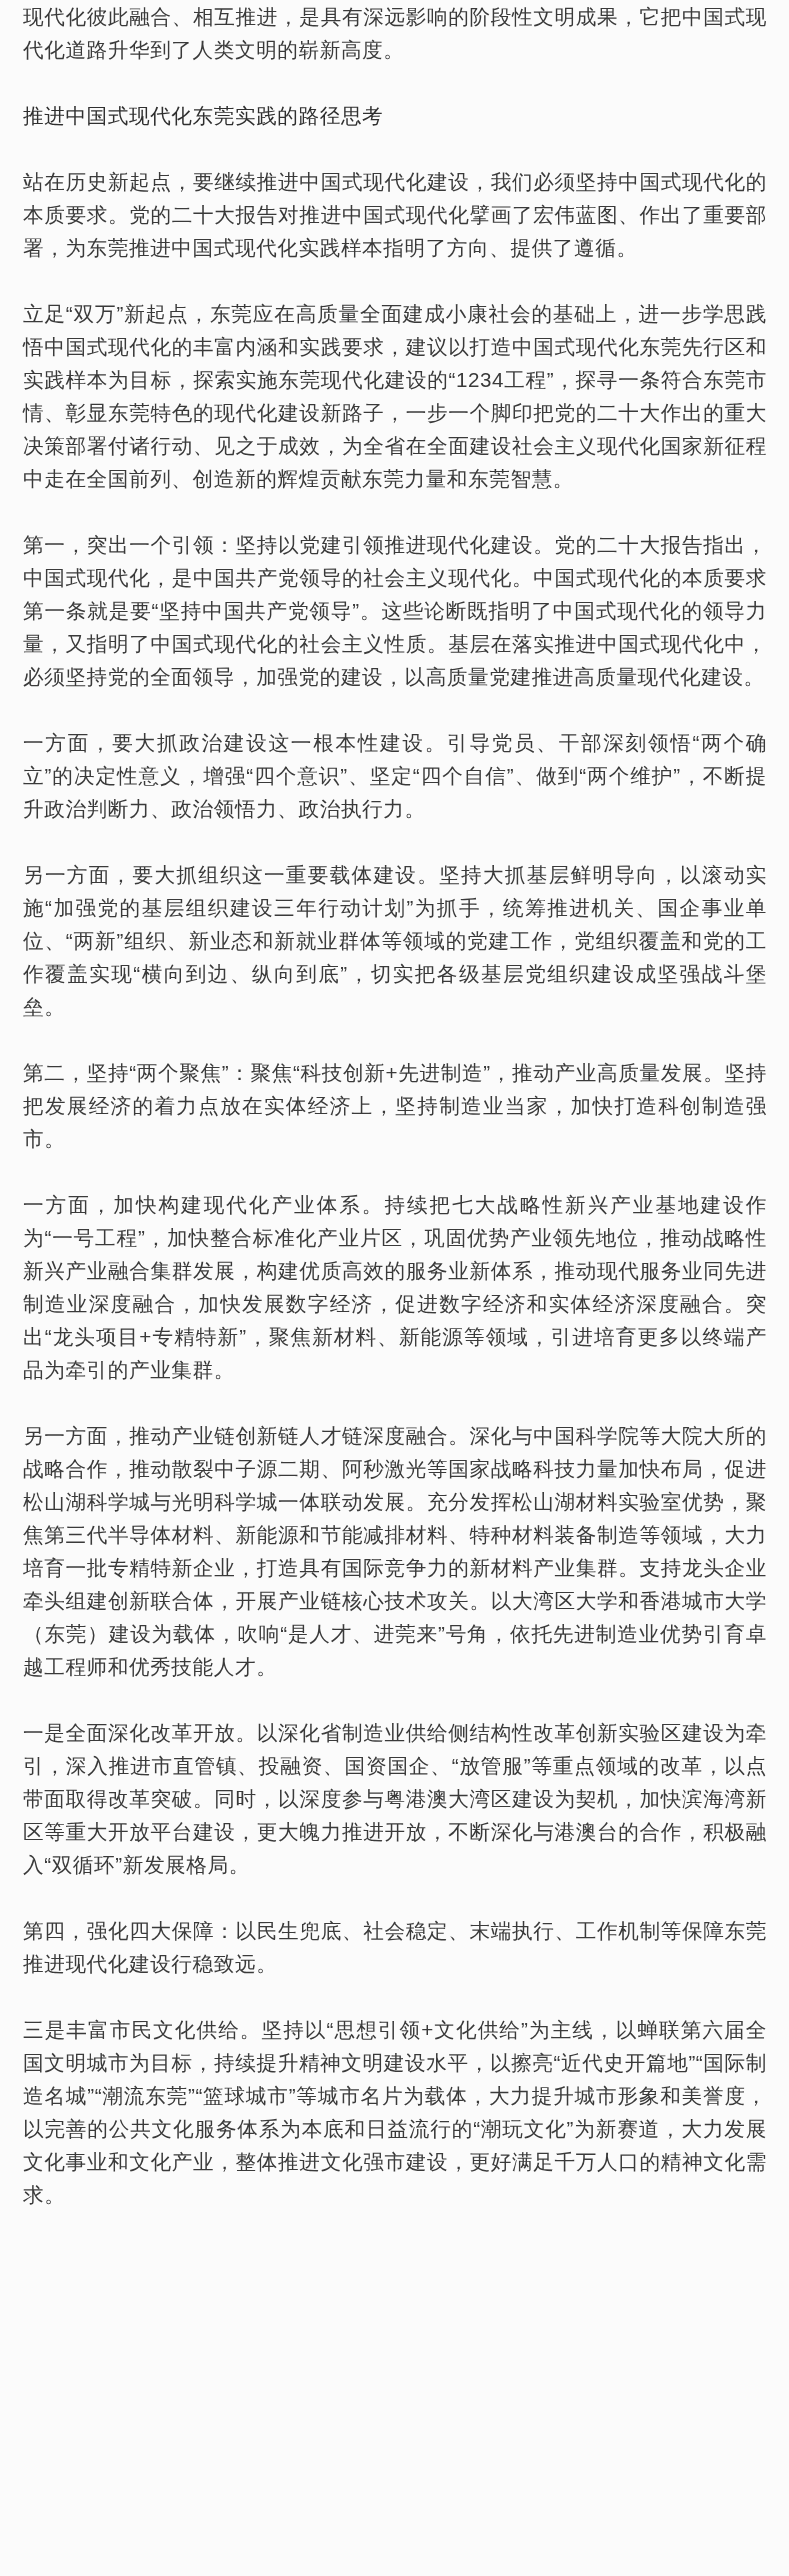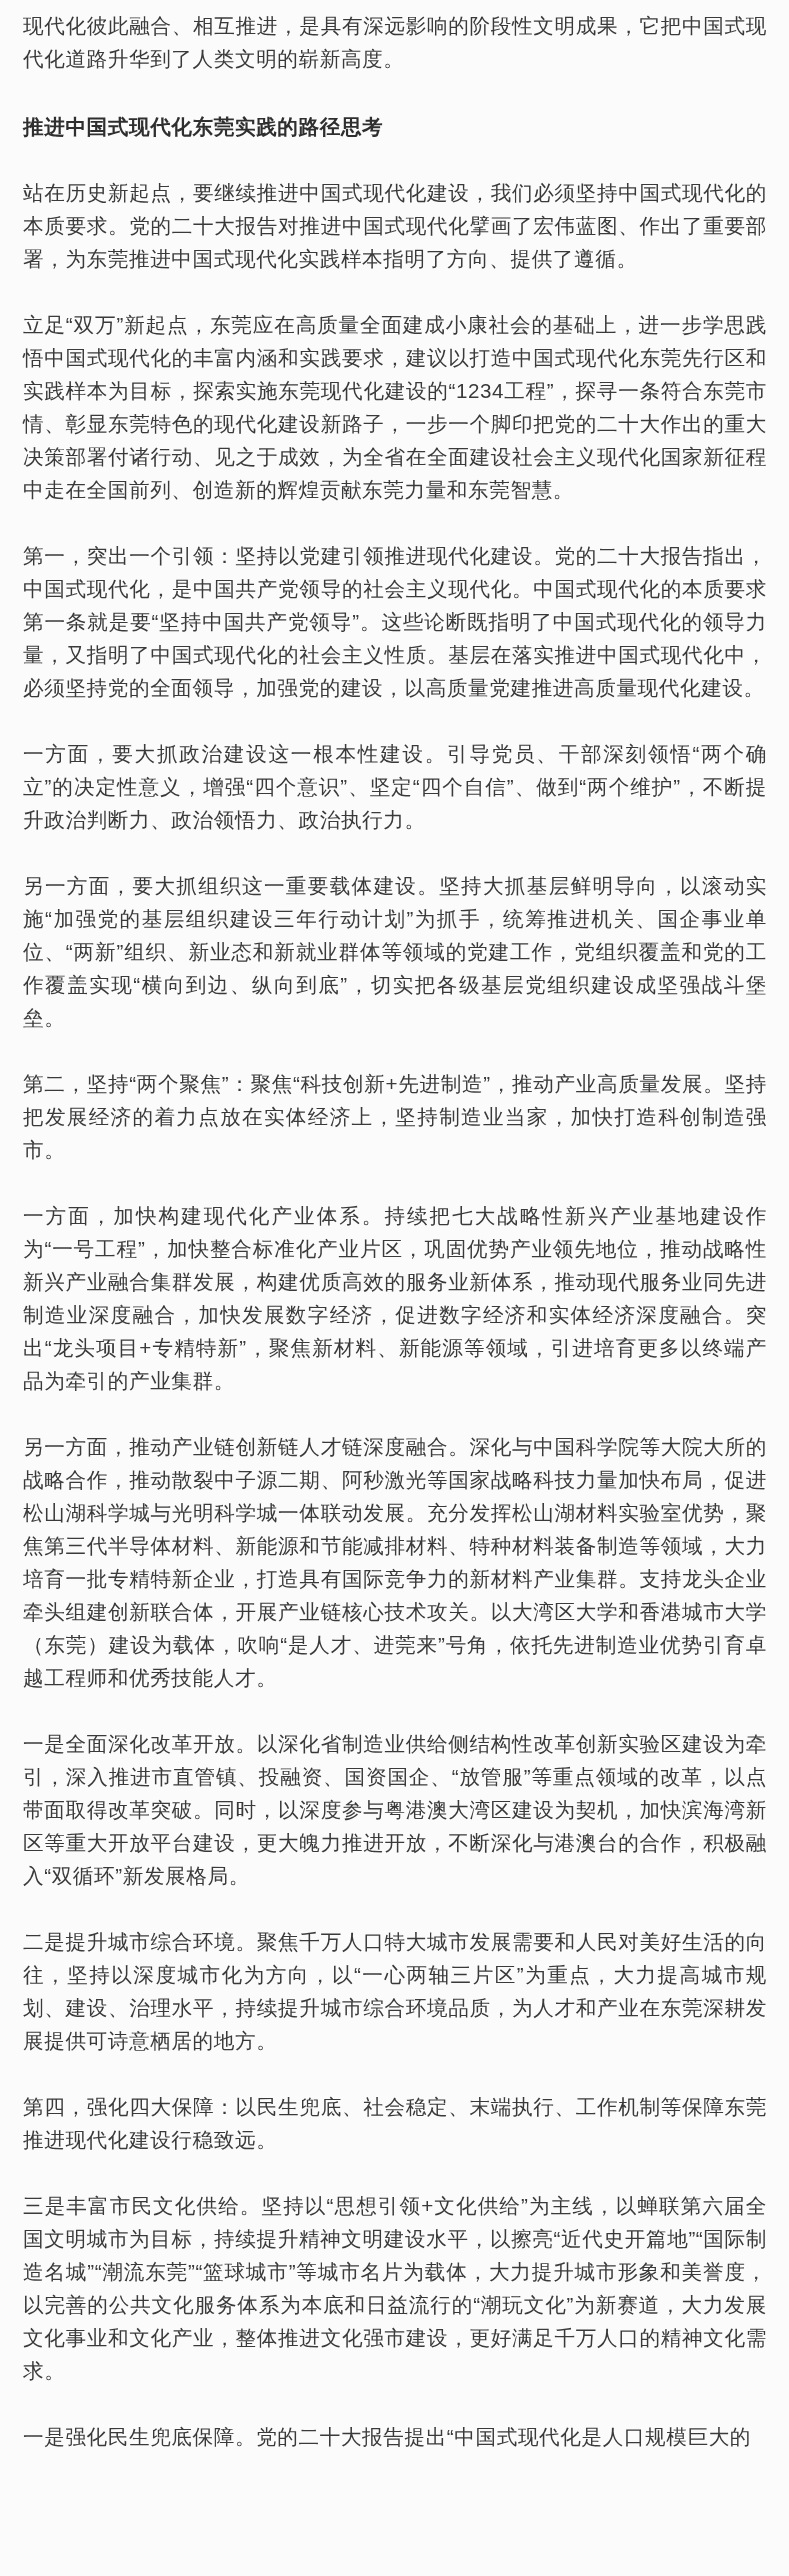--- a/index.html
+++ b/index.html
@@ -23,44 +23,41 @@
   .article h2 {
     font-size: 20.6px;
     line-height: 33px;
     letter-spacing: 0.6px;
     margin: 33px 0;
     text-align: justify;
     word-break: break-all;
     font-weight: 400;
   }
   .article > :first-child {
-    margin-top: 11px;
-    font-family: Liberation Mono, monospace;
+    margin-top: 0;
   }
   .article h2 {
-    font-weight: 700;
+    font-weight: 400;
     color: #2f2f2f;
     text-align: left;
   }
 </style>
 </head>
 <body>
 
 <div class="page">
   <div class="article">
     <p>现代化彼此融合、相互推进，是具有深远影响的阶段性文明成果，它把中国式现代化道路升华到了人类文明的崭新高度。</p>
     <h2>推进中国式现代化东莞实践的路径思考</h2>
     <p>站在历史新起点，要继续推进中国式现代化建设，我们必须坚持中国式现代化的本质要求。党的二十大报告对推进中国式现代化擘画了宏伟蓝图、作出了重要部署，为东莞推进中国式现代化实践样本指明了方向、提供了遵循。</p>
     <p>立足“双万”新起点，东莞应在高质量全面建成小康社会的基础上，进一步学思践悟中国式现代化的丰富内涵和实践要求，建议以打造中国式现代化东莞先行区和实践样本为目标，探索实施东莞现代化建设的“1234工程”，探寻一条符合东莞市情、彰显东莞特色的现代化建设新路子，一步一个脚印把党的二十大作出的重大决策部署付诸行动、见之于成效，为全省在全面建设社会主义现代化国家新征程中走在全国前列、创造新的辉煌贡献东莞力量和东莞智慧。</p>
     <p>第一，突出一个引领：坚持以党建引领推进现代化建设。党的二十大报告指出，中国式现代化，是中国共产党领导的社会主义现代化。中国式现代化的本质要求第一条就是要“坚持中国共产党领导”。这些论断既指明了中国式现代化的领导力量，又指明了中国式现代化的社会主义性质。基层在落实推进中国式现代化中，必须坚持党的全面领导，加强党的建设，以高质量党建推进高质量现代化建设。</p>
     <p>一方面，要大抓政治建设这一根本性建设。引导党员、干部深刻领悟“两个确立”的决定性意义，增强“四个意识”、坚定“四个自信”、做到“两个维护”，不断提升政治判断力、政治领悟力、政治执行力。</p>
     <p>另一方面，要大抓组织这一重要载体建设。坚持大抓基层鲜明导向，以滚动实施“加强党的基层组织建设三年行动计划”为抓手，统筹推进机关、国企事业单位、“两新”组织、新业态和新就业群体等领域的党建工作，党组织覆盖和党的工作覆盖实现“横向到边、纵向到底”，切实把各级基层党组织建设成坚强战斗堡垒。</p>
     <p>第二，坚持“两个聚焦”：聚焦“科技创新+先进制造”，推动产业高质量发展。坚持把发展经济的着力点放在实体经济上，坚持制造业当家，加快打造科创制造强市。</p>
     <p>一方面，加快构建现代化产业体系。持续把七大战略性新兴产业基地建设作为“一号工程”，加快整合标准化产业片区，巩固优势产业领先地位，推动战略性新兴产业融合集群发展，构建优质高效的服务业新体系，推动现代服务业同先进制造业深度融合，加快发展数字经济，促进数字经济和实体经济深度融合。突出“龙头项目+专精特新”，聚焦新材料、新能源等领域，引进培育更多以终端产品为牵引的产业集群。</p>
     <p>另一方面，推动产业链创新链人才链深度融合。深化与中国科学院等大院大所的战略合作，推动散裂中子源二期、阿秒激光等国家战略科技力量加快布局，促进松山湖科学城与光明科学城一体联动发展。充分发挥松山湖材料实验室优势，聚焦第三代半导体材料、新能源和节能减排材料、特种材料装备制造等领域，大力培育一批专精特新企业，打造具有国际竞争力的新材料产业集群。支持龙头企业牵头组建创新联合体，开展产业链核心技术攻关。以大湾区大学和香港城市大学（东莞）建设为载体，吹响“是人才、进莞来”号角，依托先进制造业优势引育卓越工程师和优秀技能人才。</p>
     <p>一是全面深化改革开放。以深化省制造业供给侧结构性改革创新实验区建设为牵引，深入推进市直管镇、投融资、国资国企、“放管服”等重点领域的改革，以点带面取得改革突破。同时，以深度参与粤港澳大湾区建设为契机，加快滨海湾新区等重大开放平台建设，更大魄力推进开放，不断深化与港澳台的合作，积极融入“双循环”新发展格局。</p>
-    <p>二是提升城市综合环境。聚焦千万人口特大城市发展需要和人民对美好生活的向往，坚持以深度城市化为方向，以“一心两轴三片区”为重点，大力提高城市规划、建设、治理水平，持续提升城市综合环境品质，为人才和产业在东莞深耕发展提供可诗意栖居的地方。</p>
     <p>第四，强化四大保障：以民生兜底、社会稳定、末端执行、工作机制等保障东莞推进现代化建设行稳致远。</p>
     <p>三是丰富市民文化供给。坚持以“思想引领+文化供给”为主线，以蝉联第六届全国文明城市为目标，持续提升精神文明建设水平，以擦亮“近代史开篇地”“国际制造名城”“潮流东莞”“篮球城市”等城市名片为载体，大力提升城市形象和美誉度，以完善的公共文化服务体系为本底和日益流行的“潮玩文化”为新赛道，大力发展文化事业和文化产业，整体推进文化强市建设，更好满足千万人口的精神文化需求。</p>
-    <p>一是强化民生兜底保障。党的二十大报告提出“中国式现代化是人口规模巨大的</p>
   </div>
 </div>
 
 
 </body></html>

